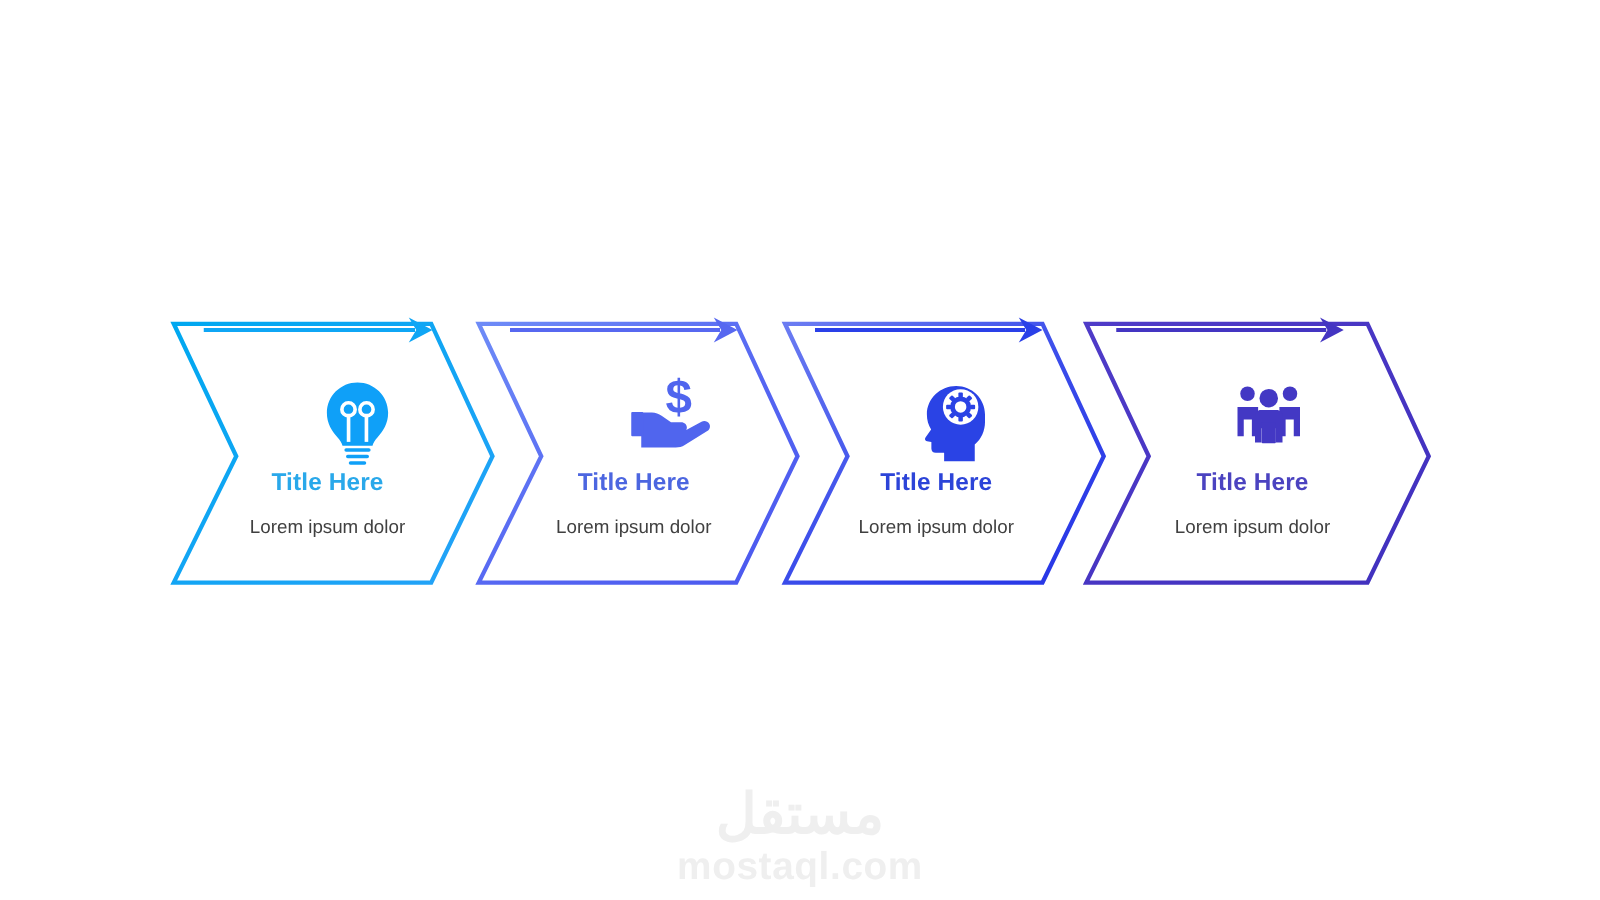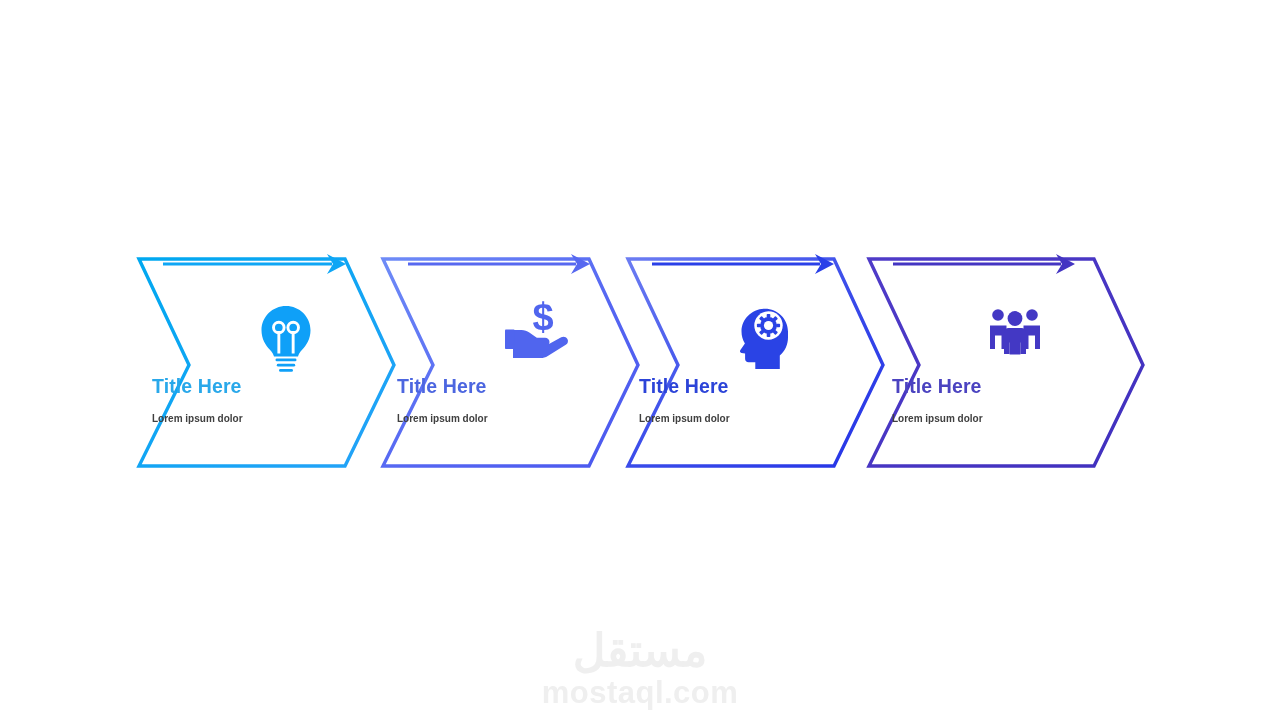--- a/index.html
+++ b/index.html
@@ -32,33 +32,34 @@
   svg.diagram {
     position: absolute;
     left: 0;
     top: 0;
     width: 1280px;
     height: 720px;
     display: block;
   }
   .step-text {
     position: absolute;
+    text-align: center;
     width: 220px;
   }
   .step-title {
     font-size: 19.5px;
     font-weight: bold;
     letter-spacing: 0.1px;
     line-height: 1;
     margin: 0;
     white-space: nowrap;
   }
   .step-desc {
-    font-size: 10px;
-    font-weight: bold;
+    font-size: 15px;
+    font-weight: normal;
     color: #404040;
     line-height: 1;
     margin: 0;
     margin-top: 17px;
     white-space: nowrap;
   }
   .watermark {
     position: absolute;
     left: 0;
     top: 628px;

